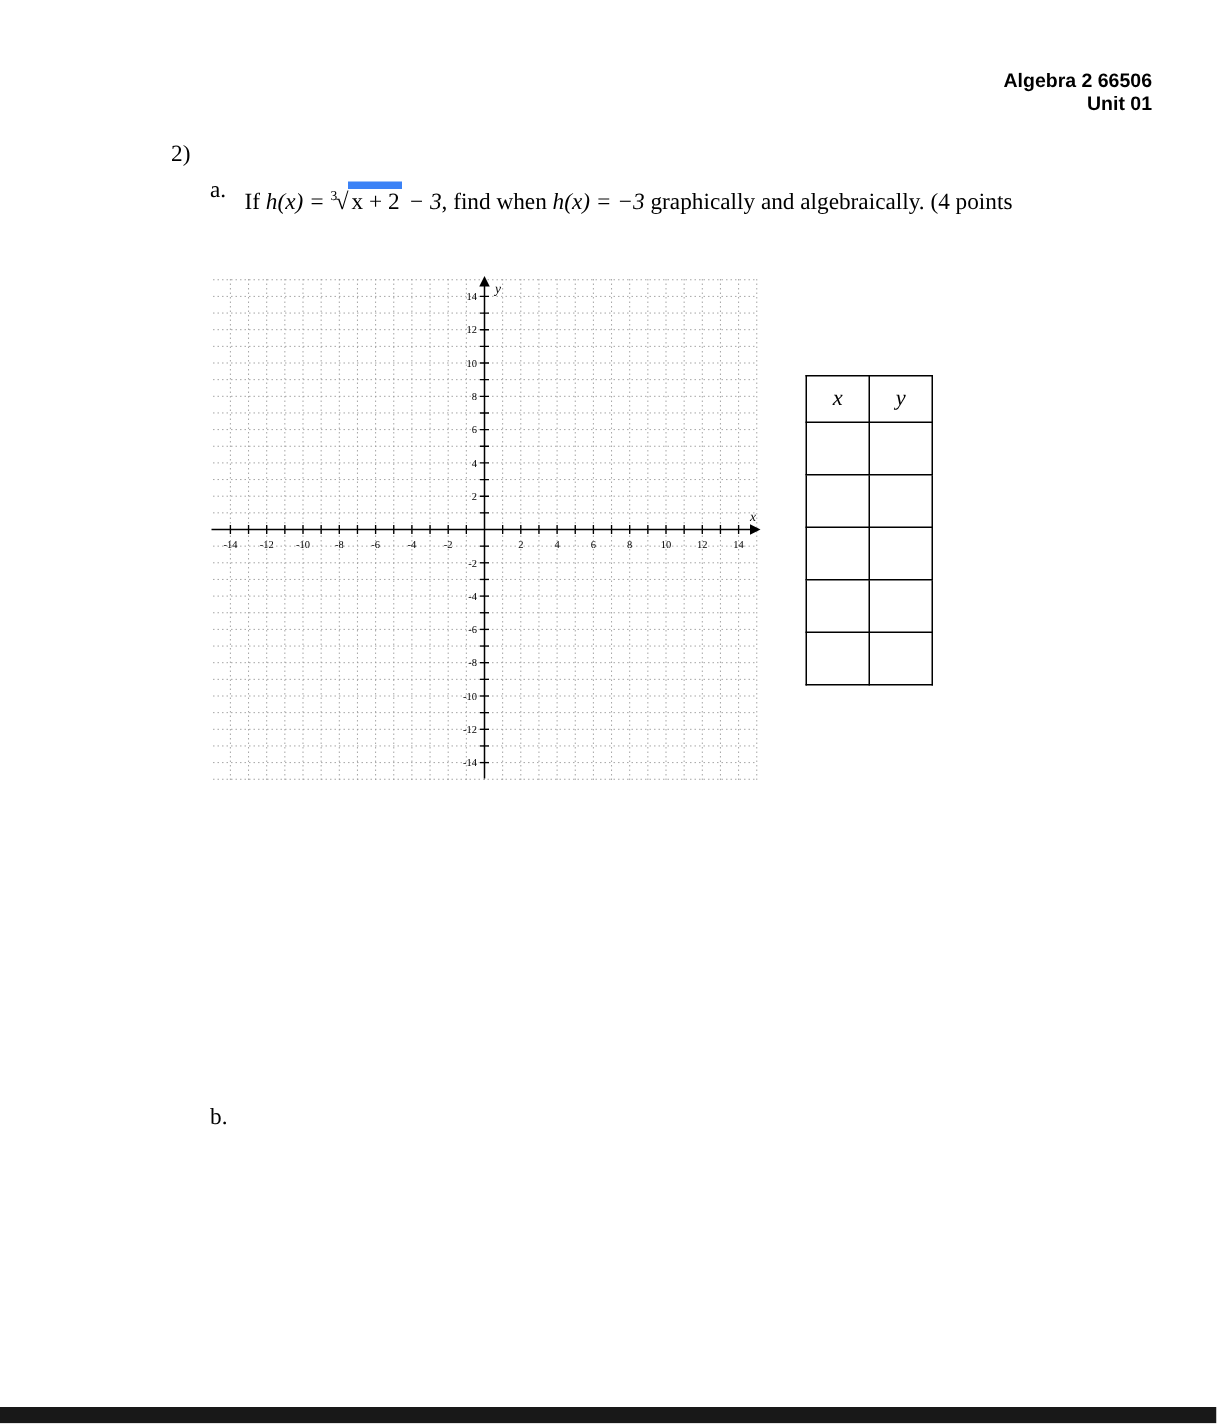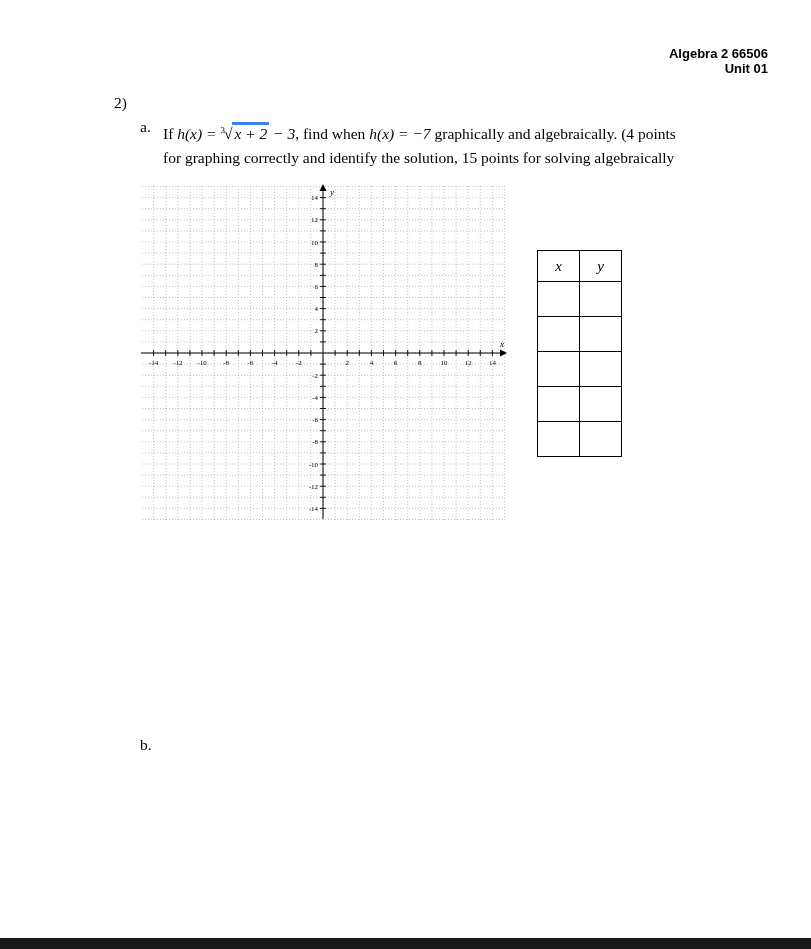--- a/index.html
+++ b/index.html
@@ -15,21 +15,21 @@
 
   .part { position:absolute; display:flex; font-size:15.5px; }
   .part-a { left:140px; top:118px; width:620px; }
   .part-b { left:140px; top:736px; width:650px; }
   .part-label { flex:0 0 23px; width:23px; }
   .line { line-height:24px; white-space:nowrap; }
 
   .math { font-style:italic; }
   .root-idx { font-style:normal; font-size:9px; vertical-align:6px; margin-right:-1px; }
   .root-sign { font-style:normal; }
-  .radicand { border-top:3px solid #3b82f6; padding:0 2px; font-style:italic; }
+  .radicand { border-top:5px solid #3b82f6; padding:0 2px; }
 
   .graph-wrap { position:absolute; left:140px; top:183px; width:368px; height:341px; }
 
   .xy-table { position:absolute; left:537px; top:250px; border-collapse:collapse; font-size:15px; }
   .xy-table th, .xy-table td { border:1px solid #000; width:41px; padding:0; }
   .xy-table th { height:30px; font-style:italic; font-weight:normal; }
   .xy-table td { height:34px; }
 
   .bottom-bar { position:absolute; left:0; bottom:0; width:811px; height:11px; background:#181818; }
 </style>
@@ -41,22 +41,21 @@
   <div class="doc-header">
     <div>Algebra 2 66506</div>
     <div>Unit 01</div>
   </div>
 
   <div class="q-num">2)</div>
 
   <div class="part part-a">
     <span class="part-label">a.</span>
     <div class="part-body">
-      <div class="line"><span>If </span><span class="math">h(x) = </span><span class="root"><sup class="root-idx">3</sup><span class="root-sign">√</span><span class="radicand">x + 2</span></span><span class="math"> − 3</span><span>, find when </span><span class="math">h(x) = −7</span><span> graphically and algebraically. (4 points</span></div>
-      <div class="line">for graphing correctly and identify the solution, 15 points for solving algebraically</div>
+      <div class="line"><span>If </span><span class="math">h(x) = </span><span class="root"><sup class="root-idx">3</sup><span class="root-sign">√</span><span class="radicand">x + 2</span></span><span class="math"> − 3</span><span>, find when </span><span class="math">h(x) = −3</span><span> graphically and algebraically. (4 points</span></div>
     </div>
   </div>
 
   <div class="graph-wrap">
     <svg width="368" height="341" font-family="Liberation Serif, serif">
         <g stroke="#9b9b9b" stroke-width="0.6" stroke-dasharray="1 2">
           <line x1="13.599999999999994" y1="3" x2="13.599999999999994" y2="337"></line>
           <line x1="25.700000000000017" y1="3" x2="25.700000000000017" y2="337"></line>
           <line x1="37.80000000000001" y1="3" x2="37.80000000000001" y2="337"></line>
           <line x1="49.900000000000006" y1="3" x2="49.900000000000006" y2="337"></line>

